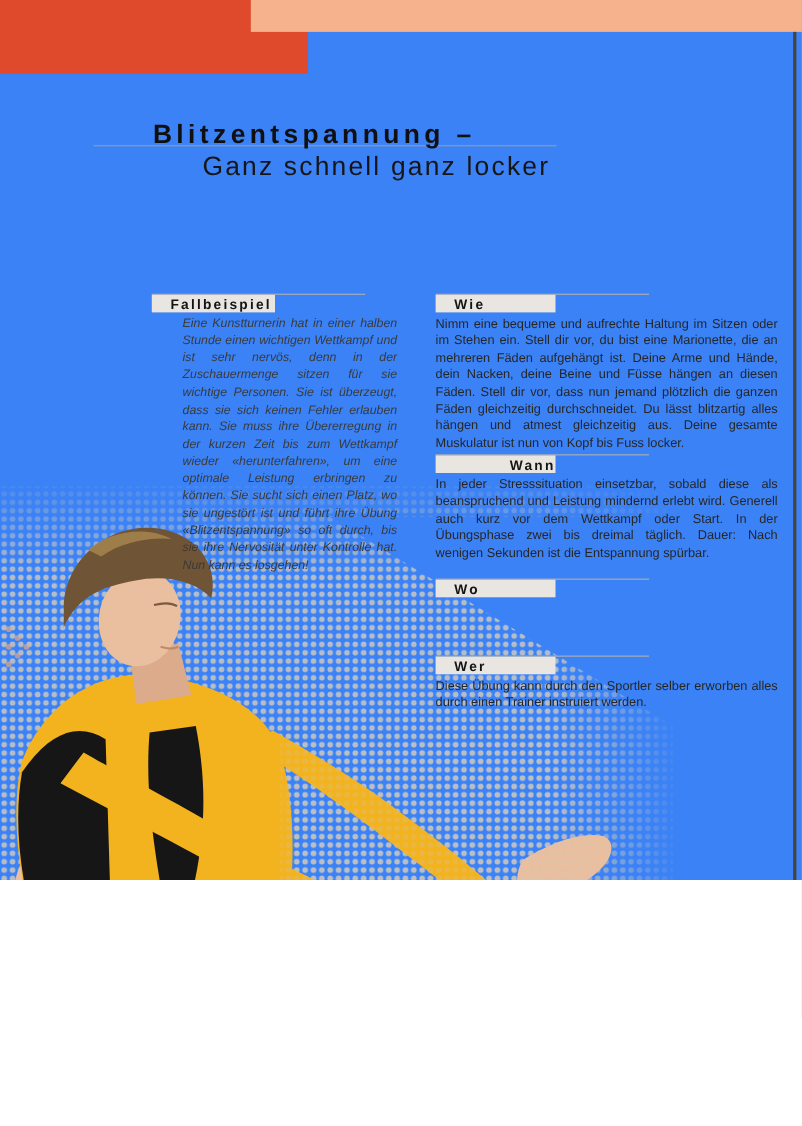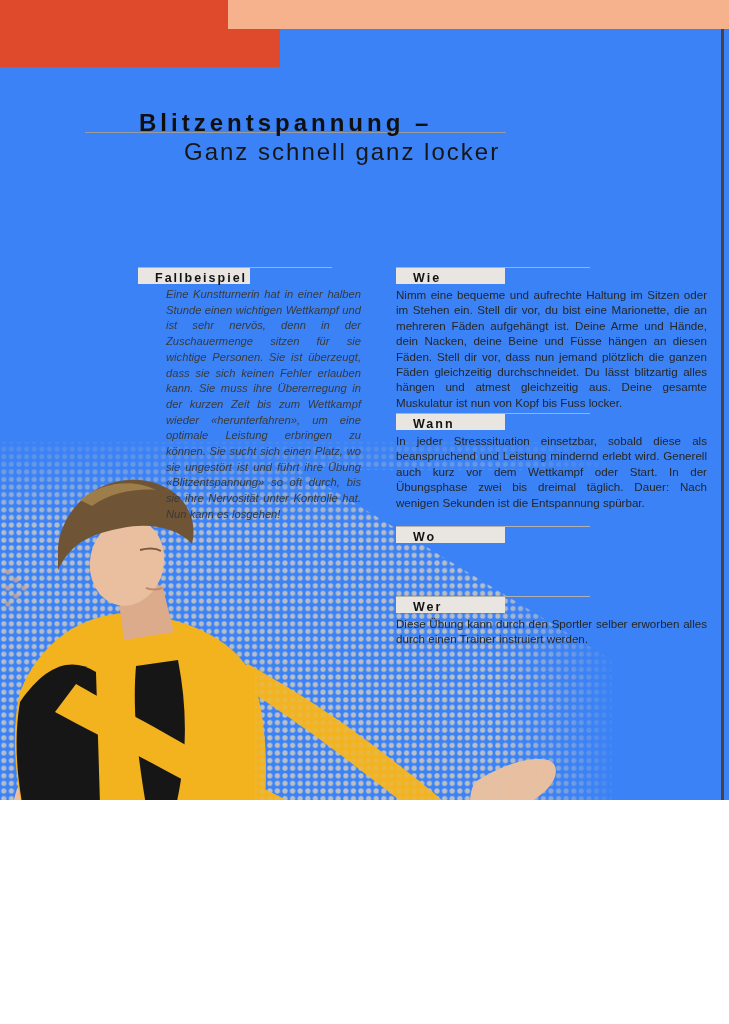--- a/index.html
+++ b/index.html
@@ -139,21 +139,21 @@
   </div>
   <div class="sec-body lcol-body" style="top:287px;">Eine Kunstturnerin hat in einer halben Stunde einen wichtigen Wettkampf und ist sehr nervös, denn in der Zuschauermenge sitzen für sie wichtige Personen. Sie ist überzeugt, dass sie sich keinen Fehler erlauben kann. Sie muss ihre Übererregung in der kurzen Zeit bis zum Wettkampf wieder «herunterfahren», um eine optimale Leistung erbringen zu können. Sie sucht sich einen Platz, wo sie ungestört ist und führt ihre Übung «Blitzentspannung» so oft durch, bis sie ihre Nervosität unter Kontrolle hat. Nun kann es losgehen!</div>
 
   <div class="sec-rule" style="left:396px;top:267px;width:194px;"></div>
   <div class="sec-box" style="left:396px;top:268px;min-width:92px;">
     <span class="sec-head">Wie</span>
   </div>
   <div class="sec-body rcol" style="top:287px;">Nimm eine bequeme und aufrechte Haltung im Sitzen oder im Stehen ein. Stell dir vor, du bist eine Marionette, die an mehreren Fäden aufgehängt ist. Deine Arme und Hände, dein Nacken, deine Beine und Füsse hängen an diesen Fäden. Stell dir vor, dass nun jemand plötzlich die ganzen Fäden gleichzeitig durchschneidet. Du lässt blitzartig alles hängen und atmest gleichzeitig aus. Deine gesamte Muskulatur ist nun von Kopf bis Fuss locker.</div>
 
   <div class="sec-rule" style="left:396px;top:413px;width:194px;"></div>
-  <div class="sec-box" style="left:396px;top:414px;min-width:92px;">
+  <div class="sec-box" style="left:396px;top:414px;min-width:92px;text-align:right;">
     <span class="sec-head">Wann</span>
   </div>
   <div class="sec-body rcol" style="top:433px;">In jeder Stresssituation einsetzbar, sobald diese als beanspruchend und Leistung mindernd erlebt wird. Generell auch kurz vor dem Wettkampf oder Start. In der Übungsphase zwei bis dreimal täglich. Dauer: Nach wenigen Sekunden ist die Entspannung spürbar.</div>
 
   <div class="sec-rule" style="left:396px;top:526px;width:194px;"></div>
   <div class="sec-box" style="left:396px;top:527px;min-width:92px;">
     <span class="sec-head">Wo</span>
   </div>
 
   <div class="sec-rule" style="left:396px;top:596px;width:194px;"></div>

